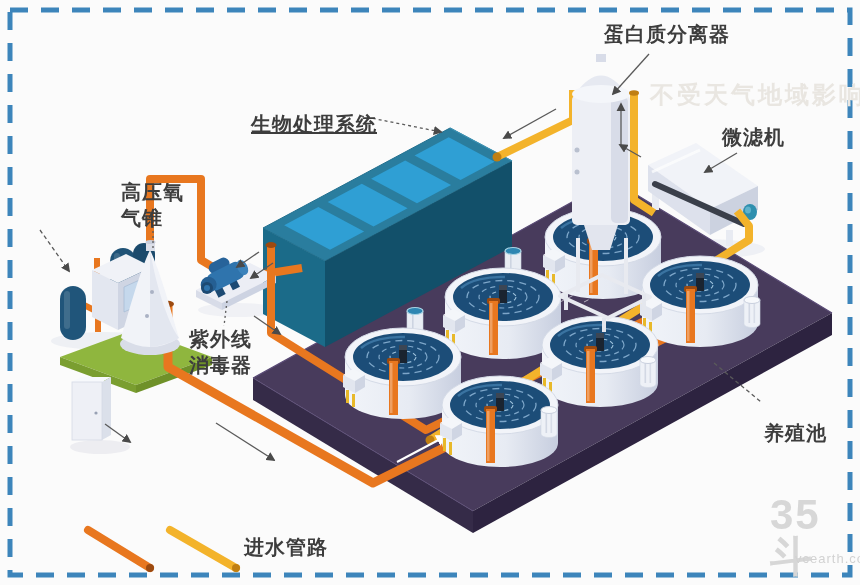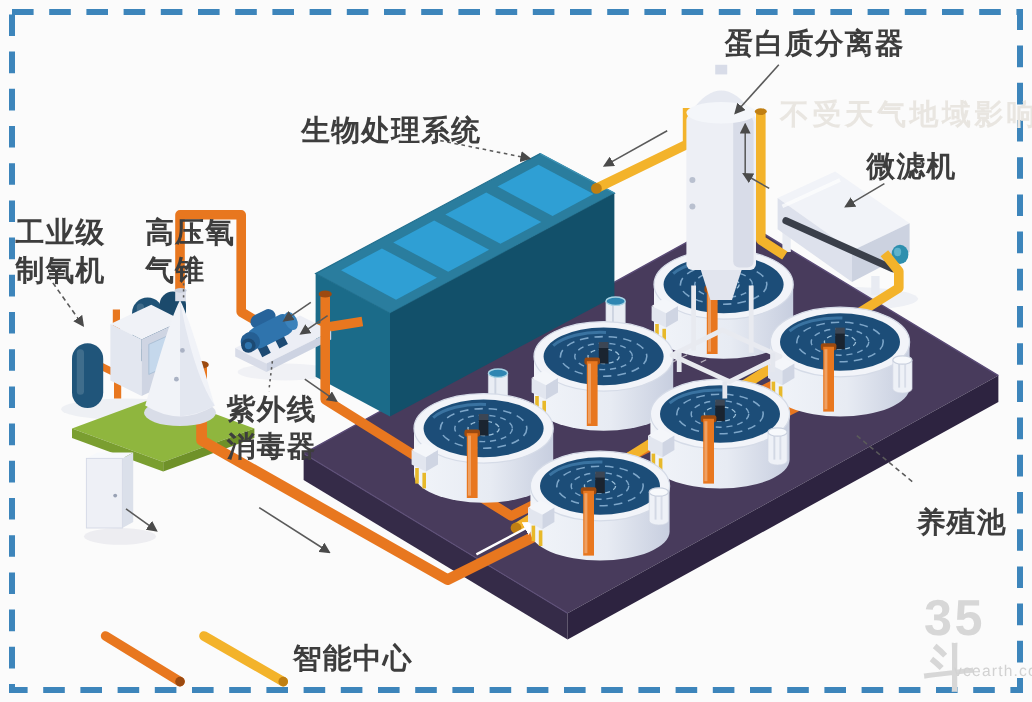--- a/index.html
+++ b/index.html
@@ -2,38 +2,38 @@
 <html><head>
 <meta charset="utf-8">
 <style>
   html,body{margin:0;padding:0;background:#ffffff;}
   #stage{
     position:relative;width:860px;height:585px;background:#fbfbfb;overflow:hidden;
     font-family:"Liberation Sans",sans-serif;
   }
   #stage svg{position:absolute;left:0;top:0;}
   .lbl{
-    position:absolute;color:#3d3d3d;font-weight:700;font-size:24px;
+    position:absolute;color:#3d3d3d;font-weight:700;font-size:20px;
     line-height:1.28;letter-spacing:1px;white-space:pre-line;z-index:5;
   }
   .watermark{
     position:absolute;left:650px;top:79px;font-weight:700;font-size:24px;
     letter-spacing:3px;color:#e9e6e1;z-index:2;white-space:nowrap;
   }
   .logo{
     position:absolute;left:770px;top:494px;font-weight:700;font-size:42px;
     letter-spacing:2px;color:#d7d7d7;z-index:5;line-height:1;
   }
   .logo-site{
     position:absolute;left:774px;top:551px;font-weight:400;font-size:13px;
     letter-spacing:1px;color:#d2d2d2;z-index:5;margin-left:21px;
   }
   .l-protein{left:604px;top:22px;}
   .l-micro{left:722px;top:125px;}
-  .l-bio{left:251px;top:95px;}
+  .l-bio{left:251px;top:112px;text-decoration:underline;}
   .l-oxygen{left:13px;top:180px;}
   .l-cone{left:121px;top:180px;}
   .l-uv{left:189px;top:327px;}
   .l-cabinet{left:89px;top:447px;}
   .l-pond{left:764px;top:421px;}
   .l-inlet{left:18px;top:544px;}
   .l-waste{left:244px;top:535px;}
 </style>
 </head>
 <body>
@@ -275,23 +275,21 @@
     <path d="M216,423 L274,460" marker-end="url(#ah)"></path>
   </g>
 
   <rect x="10" y="10" width="840" height="565" fill="none" stroke="#3d85bb" stroke-width="5" stroke-dasharray="18 13"></rect>
 </svg>
 
   <div class="watermark">不受天气地域影响</div>
   <div class="lbl l-protein">蛋白质分离器</div>
   <div class="lbl l-micro">微滤机</div>
   <div class="lbl l-bio">生物处理系统</div>
-  <div class="lbl l-oxygen">工业级
-制氧机</div>
   <div class="lbl l-cone">高压氧
 气锥</div>
   <div class="lbl l-uv">紫外线
 消毒器</div>
   <div class="lbl l-pond">养殖池</div>
-  <div class="lbl l-waste">智能中心</div>
+  <div class="lbl l-waste">进水管路</div>
   <div class="logo">35斗</div>
   <div class="logo-site">vcearth.com</div>
 </div>
 
 </body></html>

